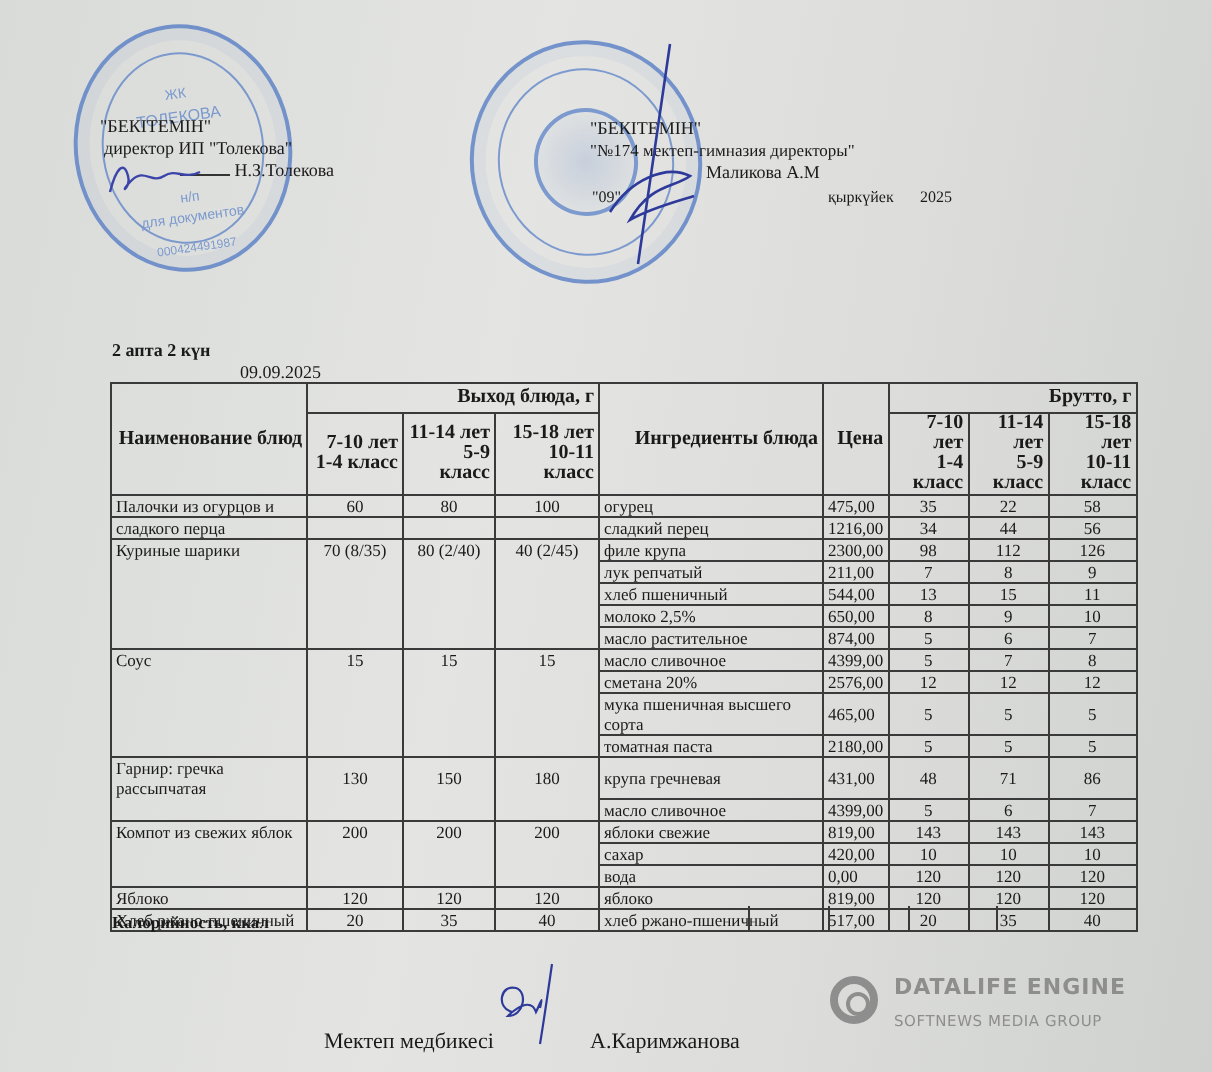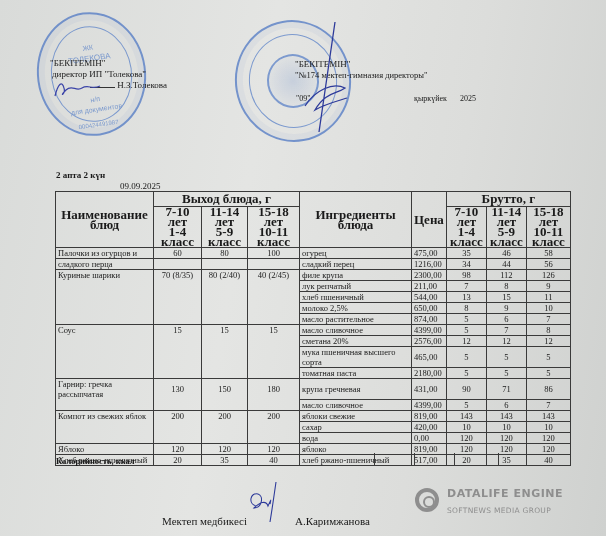--- a/index.html
+++ b/index.html
@@ -20,21 +20,21 @@
     .sig { position: absolute; }
     .title { position: absolute; left: 0; width: 606px; text-align: center; font-weight: bold; font-size: 11px; line-height: 13px; top: 110px; }
     .title .l2 { display: block; text-align: center; padding-left: 40px; }
     .week { position: absolute; left: 56px; top: 170px; font-weight: bold; font-size: 9px; }
     .date { position: absolute; left: 120px; top: 181px; font-size: 9px; }
     table.menu {
       position: absolute; left: 55px; top: 191px; border-collapse: collapse;
       font-size: 8.5px; line-height: 10px;
     }
     table.menu td, table.menu th { border: 1px solid #3a3a3a; padding: 0 2px; height: 10px; }
-    table.menu th { font-weight: bold; font-size: 13px; text-align: center; height: auto; }
+    table.menu th { font-weight: bold; font-size: 10px; text-align: right; height: auto; }
     .c { text-align: center; }
     .r { text-align: left; }
     .calorie { position: absolute; left: 56px; top: 456px; font-size: 8.5px; font-weight: bold; }
     .tail { position: absolute; top: 453px; width: 1px; height: 12px; background: #3a3a3a; }
     .nurse { position: absolute; top: 515px; font-size: 11px; }
     .watermark { position: absolute; left: 415px; top: 487px; font-family: "DejaVu Sans", sans-serif; color: #8e8e8e; }
     .watermark .big { font-weight: bold; font-size: 11px; letter-spacing: 0.5px; position: absolute; left: 32px; top: 0; white-space: nowrap; }
     .watermark .small { font-size: 7.5px; position: absolute; left: 32px; top: 19px; white-space: nowrap; letter-spacing: 0.3px; }
     .watermark .logo { position: absolute; left: 0; top: 1px; width: 24px; height: 24px; border-radius: 50%; border: 4px solid #8e8e8e; box-sizing: border-box; }
     .watermark .logo::after { content: ""; position: absolute; left: 4px; top: 4px; width: 8px; height: 8px; border-radius: 50%; border: 2px solid #8e8e8e; }
@@ -63,20 +63,21 @@
     <div style="padding-left:2px;">директор ИП "Толекова"</div>
     <div style="padding-left:40px;"><span style="display:inline-block;width:25px;border-bottom:1px solid #333;"></span> <span>Н.З.Толекова</span></div>
   </div>
   <svg class="sig" style="left:52px; top:78px;" width="50" height="22" viewBox="0 0 50 22">
     <path d="M3 18 C6 6, 10 2, 12 10 C14 16, 6 20, 14 12 C20 6, 24 14, 30 10 C36 6, 40 12, 48 8" fill="none" stroke="#3b44a8" stroke-width="1.2"></path>
   </svg>
 
   <div class="approve" style="left:295px; top:59px;">
     <div>"БЕКІТЕМІН"</div>
     <div style="font-size:8.5px;">"№174 мектеп-гимназия директоры"</div>
+    <div style="padding-left:58px;">Маликова А.М</div>
   </div>
   <div class="approve" style="left:296px; top:93px; font-size:8px;">
     <span>"09"</span>
     <span style="position:absolute; left:118px; white-space:nowrap;">қыркүйек</span>
     <span style="position:absolute; left:164px;">2025</span>
   </div>
   <svg class="sig" style="left:285px; top:20px;" width="80" height="120" viewBox="0 0 80 120">
     <path d="M50 2 L34 112 M20 86 C30 70, 48 62, 60 68 C52 74, 40 72, 30 90 C40 84, 56 80, 62 78" fill="none" stroke="#2d3a9a" stroke-width="1.3"></path>
   </svg>
 
@@ -115,21 +116,21 @@
     </tbody>
       <tbody id="menu-body">
         <tr>
           <td>Палочки из огурцов и</td>
           <td class="c">60</td>
           <td class="c">80</td>
           <td class="c">100</td>
           <td>огурец</td>
           <td class="r">475,00</td>
           <td class="c">35</td>
-          <td class="c">46</td>
+          <td class="c">22</td>
           <td class="c">58</td>
         </tr>
         <tr>
           <td>сладкого перца</td>
           <td class="c"></td>
           <td class="c"></td>
           <td class="c"></td>
           <td>сладкий перец</td>
           <td class="r">1216,00</td>
           <td class="c">34</td>
@@ -235,21 +236,21 @@
           <td class="c">5</td>
           <td class="c">5</td>
         </tr>
         <tr>
           <td style="border-bottom: none;">Гарнир: гречка рассыпчатая</td>
           <td class="c" style="border-bottom: none;">130</td>
           <td class="c" style="border-bottom: none;">150</td>
           <td class="c" style="border-bottom: none;">180</td>
           <td>крупа гречневая</td>
           <td class="r">431,00</td>
-          <td class="c">90</td>
+          <td class="c">48</td>
           <td class="c">71</td>
           <td class="c">86</td>
         </tr>
         <tr>
           <td style="border-top: none;"></td>
           <td class="c" style="border-top: none;"></td>
           <td class="c" style="border-top: none;"></td>
           <td class="c" style="border-top: none;"></td>
           <td>масло сливочное</td>
           <td class="r">4399,00</td>

